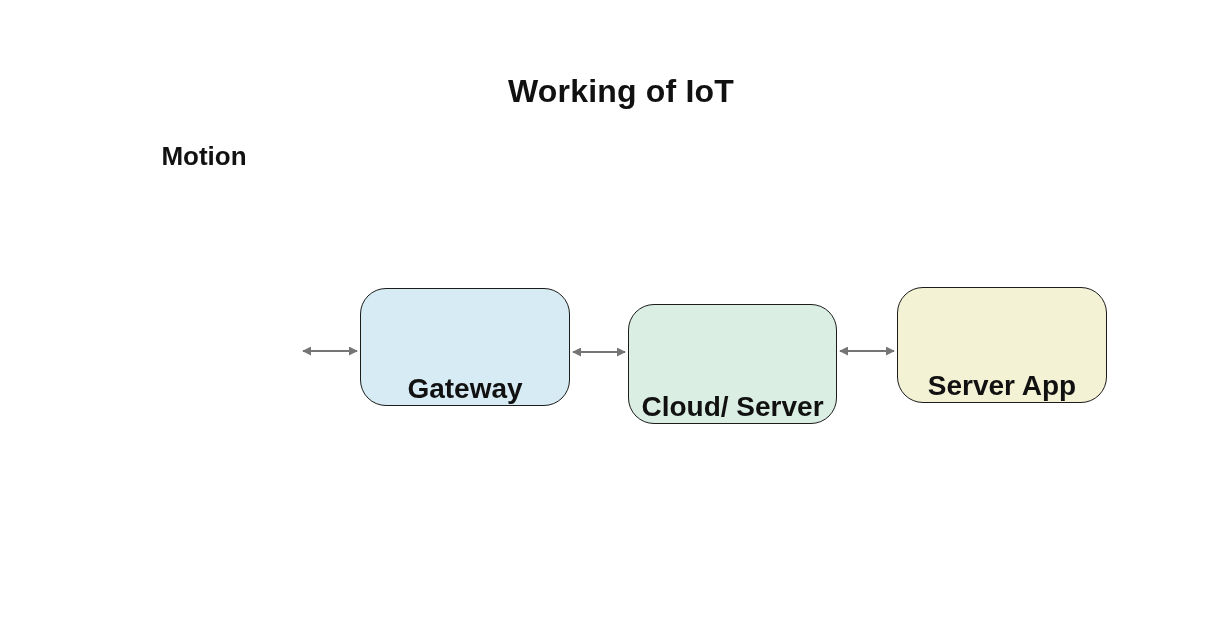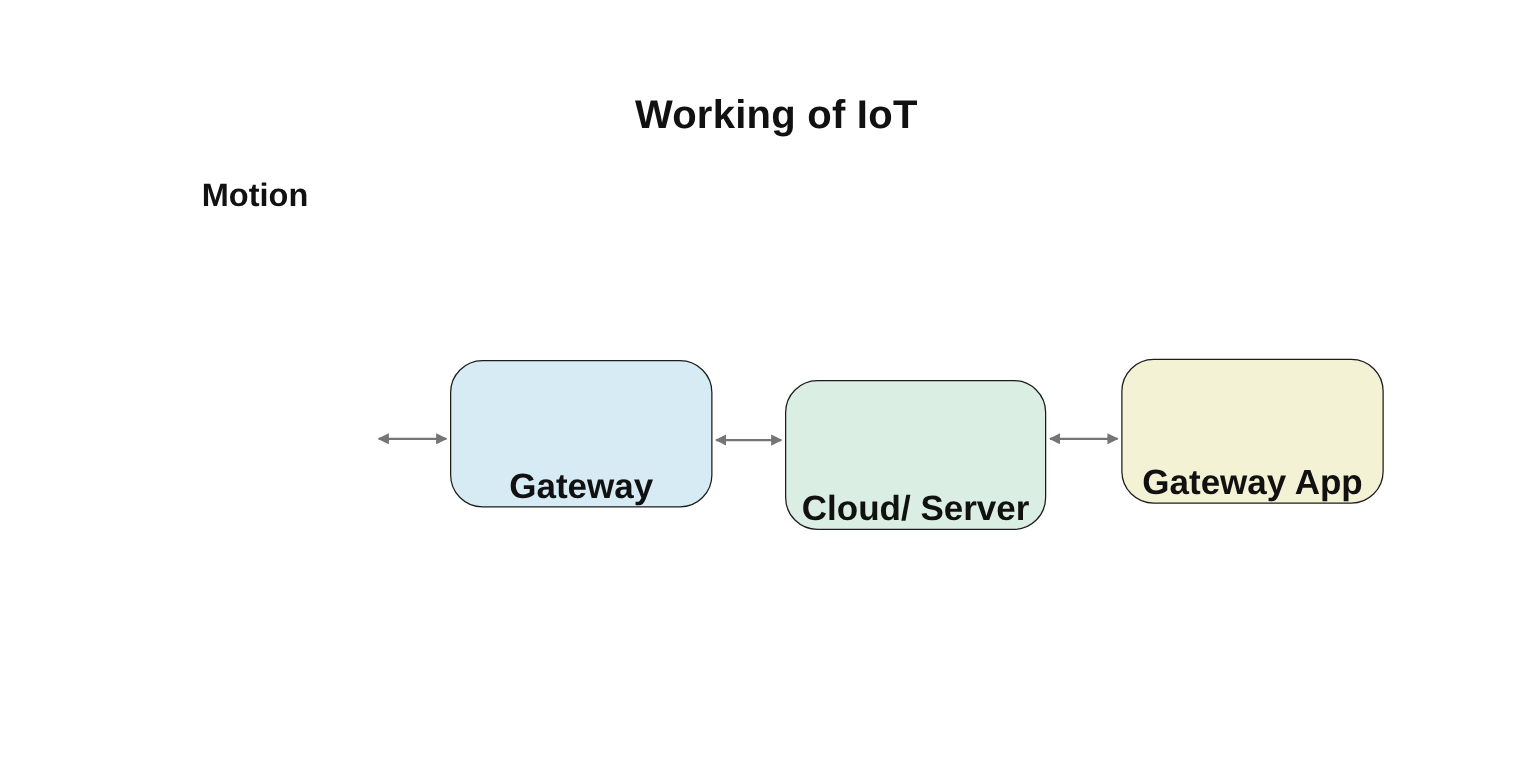--- a/index.html
+++ b/index.html
@@ -116,21 +116,21 @@
 
   <div class="box node node-gateway">
     <span>Gateway</span>
   </div>
 
   <div class="box node node-cloud">
     <span>Cloud/ Server</span>
   </div>
 
   <div class="box node node-mobile">
-    <span>Gateway App</span>
+    <span>Server App</span>
   </div>
 
   <svg class="arrows" viewBox="0 0 1212 624" xmlns="http://www.w3.org/2000/svg">
     <defs>
       <marker id="ah" viewBox="0 0 10 10" refX="9" refY="5" markerWidth="9" markerHeight="9" markerUnits="userSpaceOnUse" orient="auto-start-reverse">
         <path d="M0,0 L10,5 L0,10 z" fill="#757575"></path>
       </marker>
     </defs>
     <line x1="303" y1="351" x2="357" y2="351" stroke="#757575" stroke-width="1.8" marker-start="url(#ah)" marker-end="url(#ah)"></line>
     <line x1="573" y1="352" x2="625" y2="352" stroke="#757575" stroke-width="1.8" marker-start="url(#ah)" marker-end="url(#ah)"></line>

